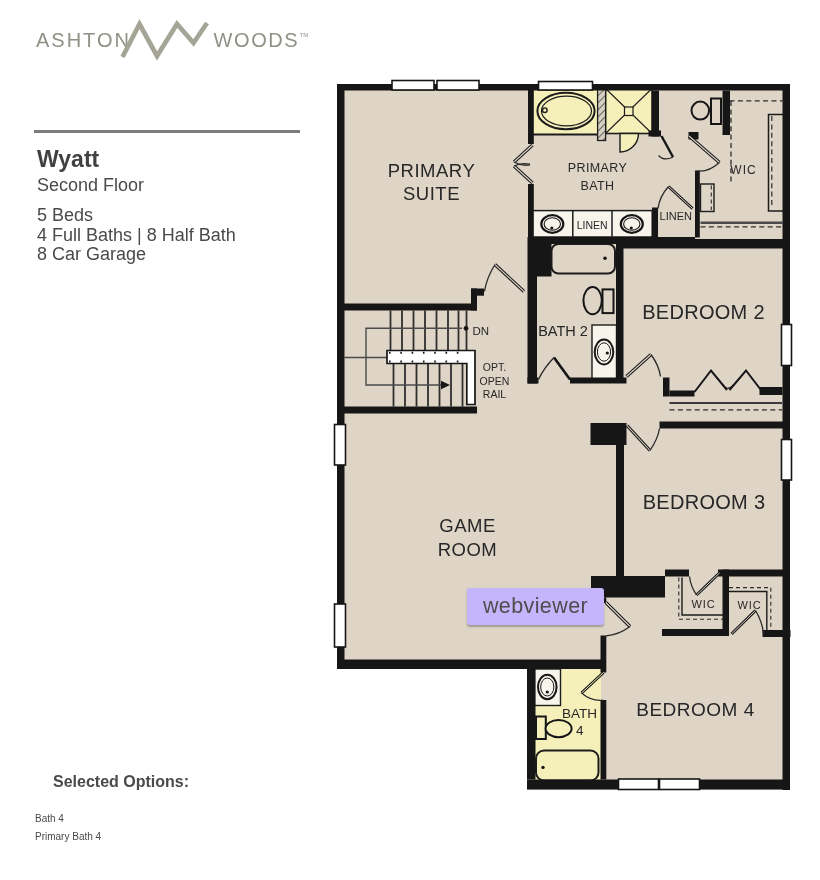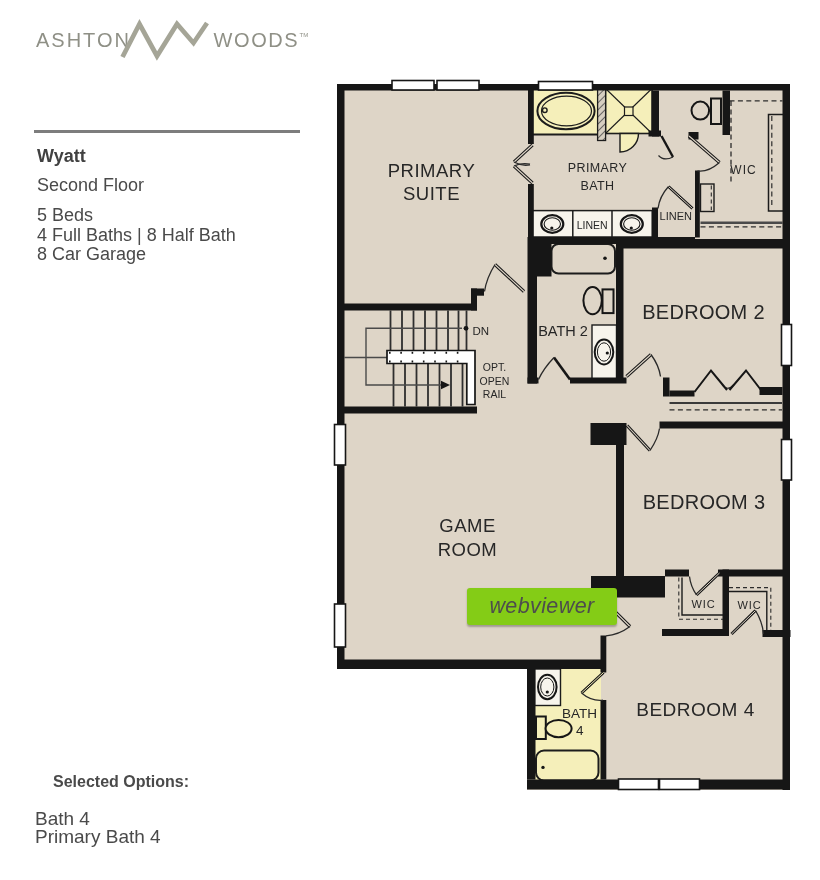--- a/index.html
+++ b/index.html
@@ -19,32 +19,32 @@
 
     <polyline points="92.5,45 109.5,12 127,44 147,12 163.5,31 177,11" fill="none" stroke="#a5a597" stroke-width="4.7"></polyline>
 
     <text x="183.5" y="34.5" font-size="20" letter-spacing="1.6" fill="#8f9086" font-family="Liberation Sans,sans-serif">WOODS</text>
 
     <text x="269.5" y="25" font-size="6" fill="#8f9086" font-family="Liberation Sans,sans-serif">TM</text>
   </svg>
 
   <div class="abs" style="left:34px;top:130px;width:266px;height:3px;background:#7d7d7d"></div>
 
-  <div class="abs" style="left:37px;top:145.5px;font-size:18px;font-weight:bold;color:#414141;">Wyatt</div>
+  <div class="abs" style="left:37px;top:145.5px;font-size:23px;font-weight:bold;color:#414141;">Wyatt</div>
 
   <div class="abs" style="left:37px;top:176px;font-size:18px;color:#4a4a4a;line-height:19.3px;">
     <div>Second Floor</div>
     <div style="margin-top:11px">5 Beds</div>
     <div>4 Full Baths | 8 Half Bath</div>
     <div>8 Car Garage</div>
   </div>
 
   <div class="abs" style="left:53px;top:773px;font-size:16px;font-weight:bold;color:#4a4a4a;">Selected Options:</div>
 
-  <div class="abs" style="left:35px;top:810px;font-size:19px;color:#4a4a4a;line-height:17.5px;">
+  <div class="abs" style="left:35px;top:810px;font-size:10px;color:#4a4a4a;line-height:17.5px;">
     <div>Bath 4</div>
     <div>Primary Bath 4</div>
   </div>
 </div>
 
 <svg class="abs" style="left:0;top:0" width="820" height="880" viewBox="0 0 820 880">
   <defs>
     <pattern id="hatch" width="5" height="5" patternTransform="rotate(45)" patternUnits="userSpaceOnUse">
       <rect width="5" height="5" fill="#d7cfc1"></rect>
       <line x1="0" y1="0" x2="0" y2="5" stroke="#3a3a3a" stroke-width="1.4"></line>
@@ -377,13 +377,13 @@
   <text class="planlabel" x="703.5" y="607.5" font-size="11" letter-spacing="0.8" text-anchor="middle">WIC</text>
 
   <text class="planlabel" x="749.5" y="608.5" font-size="11" letter-spacing="0.8" text-anchor="middle">WIC</text>
 
   <text class="planlabel" x="695.5" y="715.5" font-size="19" letter-spacing="0.5" text-anchor="middle">BEDROOM 4</text>
 
   <text class="planlabel" x="579.5" y="718" font-size="13.5" text-anchor="middle">BATH</text>
   <text class="planlabel" x="579.8" y="734.5" font-size="13.5" text-anchor="middle">4</text>
 </svg>
 
-<div class="abs" style="left:467px;top:588px;width:150px;height:37px;background:#84cc16;border-radius:3px;box-shadow:0 1.5px 2px rgba(0,0,0,0.28);text-align:center;line-height:37px;font-size:21.5px;letter-spacing:0.4px;color:#4d4d4d;font-style:italic;">webviewer</div>
+<div class="abs" style="left:467px;top:588px;width:137px;height:37px;background:#c4b5fd;border-radius:3px;box-shadow:0 1.5px 2px rgba(0,0,0,0.28);text-align:center;line-height:37px;font-size:21.5px;letter-spacing:0.4px;color:#4d4d4d;">webviewer</div>
 
 </body></html>

